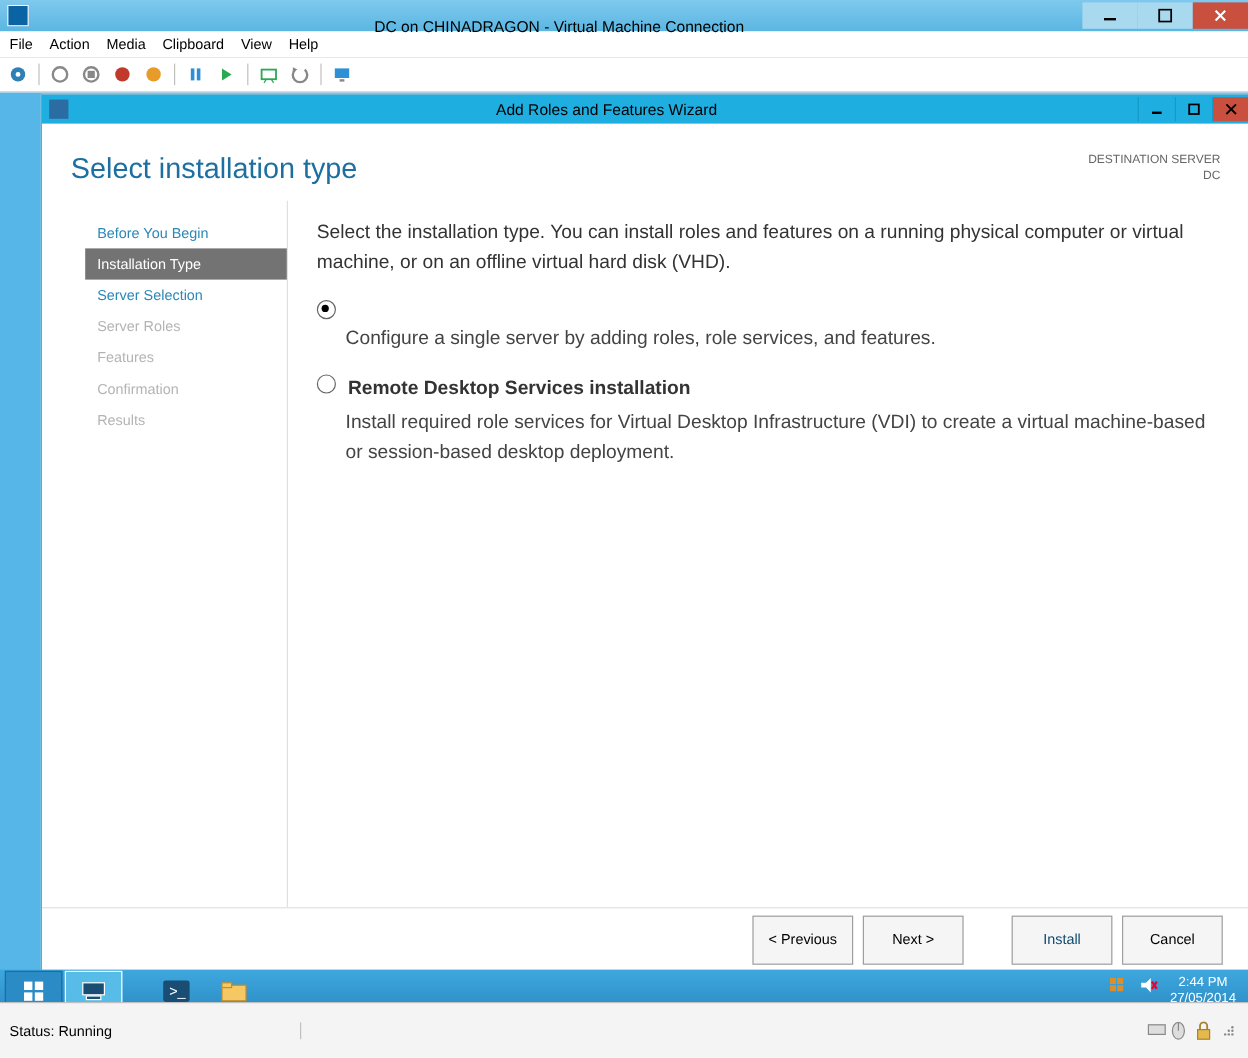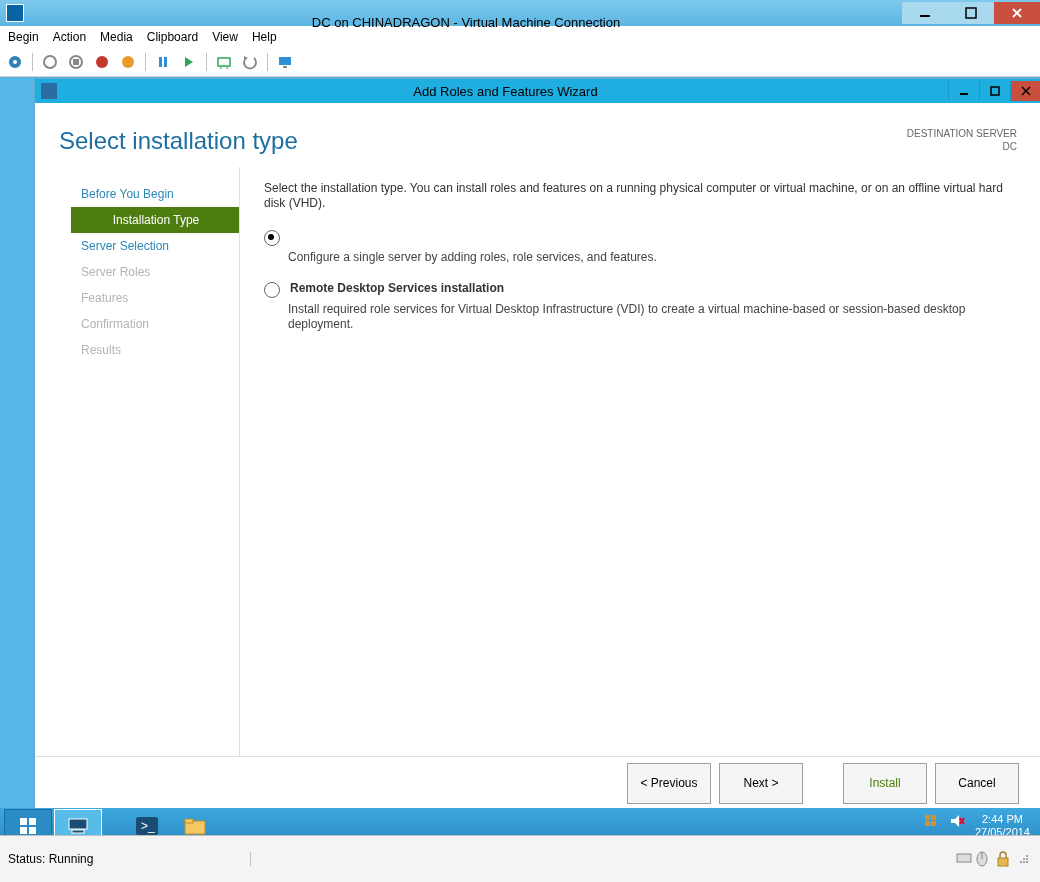--- a/index.html
+++ b/index.html
@@ -32,32 +32,32 @@
   .it-btn{width:30px;height:20px;margin-left:0;display:flex;align-items:center;justify-content:center;border-left:1px solid #1798c6;}
   .it-btn.min,.it-btn.max{background:#1faee0;}
   .it-btn.close{background:#c94f3f;}
   .wizard-body{position:relative;height:calc(100% - 24px);display:flex;flex-direction:column;}
   .wizard-header{padding:24px 24px 12px 24px;display:flex;align-items:flex-start;justify-content:space-between;}
   .wizard-heading{font-size:24px;font-weight:300;color:#1c6fa0;}
   .dest-block{text-align:right;font-size:10px;color:#666;line-height:13px;}
   .wizard-main{flex:1;display:flex;overflow:hidden;padding-left:36px;}
   .nav{width:168px;font-size:12px;padding-top:14px;border-right:1px solid #e0e0e0;position:relative;}
   .nav-item{padding:6px 8px 6px 10px;color:#2b88b7;cursor:default;}
-  .nav-item.selected{background:#4d7c0f;color:#fff;text-align:center;}
+  .nav-item.selected{background:#737373;color:#fff;}
   .nav-item.disabled{color:#b4b4b4;}
-  .content{flex:1;padding:14px 28px 0 24px;font-size:12px;color:#333;line-height:15px;}
+  .content{flex:1;padding:14px 28px 0 24px;font-size:16px;color:#333;line-height:25px;}
   .intro{margin-bottom:18px;}
   .radio-row{display:flex;align-items:flex-start;margin-bottom:4px;}
   .radio{width:14px;height:14px;border:1px solid #666;border-radius:50%;margin-top:1px;margin-right:10px;position:relative;flex-shrink:0;}
   .radio.selected:after{content:"";position:absolute;left:3px;top:3px;width:6px;height:6px;border-radius:50%;background:#000;}
   .radio-title{font-weight:bold;}
   .radio-desc{margin:2px 0 16px 24px;color:#444;}
   .wizard-footer{height:52px;border-top:1px solid #e0e0e0;display:flex;align-items:center;justify-content:flex-end;padding:0 22px;gap:8px;}
   .btn{min-width:84px;height:41px;border:1px solid #9f9f9f;background:#f5f5f5;font-size:12px;cursor:default;}
-  .btn.disabled{color:#4d7c0f;}
+  .btn.disabled{color:#0c4a6e;}
   
   .taskbar{position:absolute;left:0;right:0;bottom:38px;height:36px;background:linear-gradient(#3ea8de,#2b8bc4);display:flex;align-items:center;padding:0 4px;color:#fff;font-size:11px;}
   .task-btn{height:32px;min-width:46px;border:1px solid #1a6da0;margin-right:2px;display:flex;align-items:center;justify-content:center;background:#2b8bc4;}
   .task-btn.active{background:#57bce8;border-color:#fff;}
   .task-tray{margin-left:auto;display:flex;align-items:flex-start;gap:10px;padding-right:6px;color:#fff;}
   .clock{text-align:center;line-height:13px;font-size:11px;color:#fff;}
   
   .statusbar{position:absolute;left:0;right:0;bottom:0;height:22px;background:#f4f4f4;border-top:1px solid #c0c0c0;display:flex;align-items:center;font-size:12px;padding:12px 8px;}
   .status-text{flex:1;}
   .status-sep{width:1px;height:14px;background:#c0c0c0;margin:0 10px;}
@@ -87,21 +87,21 @@
       <div class="title-btn tb-close">
           <svg width="12" height="12">
             <line x1="2" y1="2" x2="10" y2="10" stroke="#fff" stroke-width="1.8"></line>
             <line x1="10" y1="2" x2="2" y2="10" stroke="#fff" stroke-width="1.8"></line>
           </svg>
         </div>
     </div>
   </div>
 
   <div class="menubar">
-    <span>Begin</span>
+    <span>File</span>
     <span>Action</span>
     <span>Media</span>
     <span>Clipboard</span>
     <span>View</span>
     <span>Help</span>
   </div>
 
   <div class="toolbar">
     <div class="tool-btn">
         <svg width="16" height="16">

